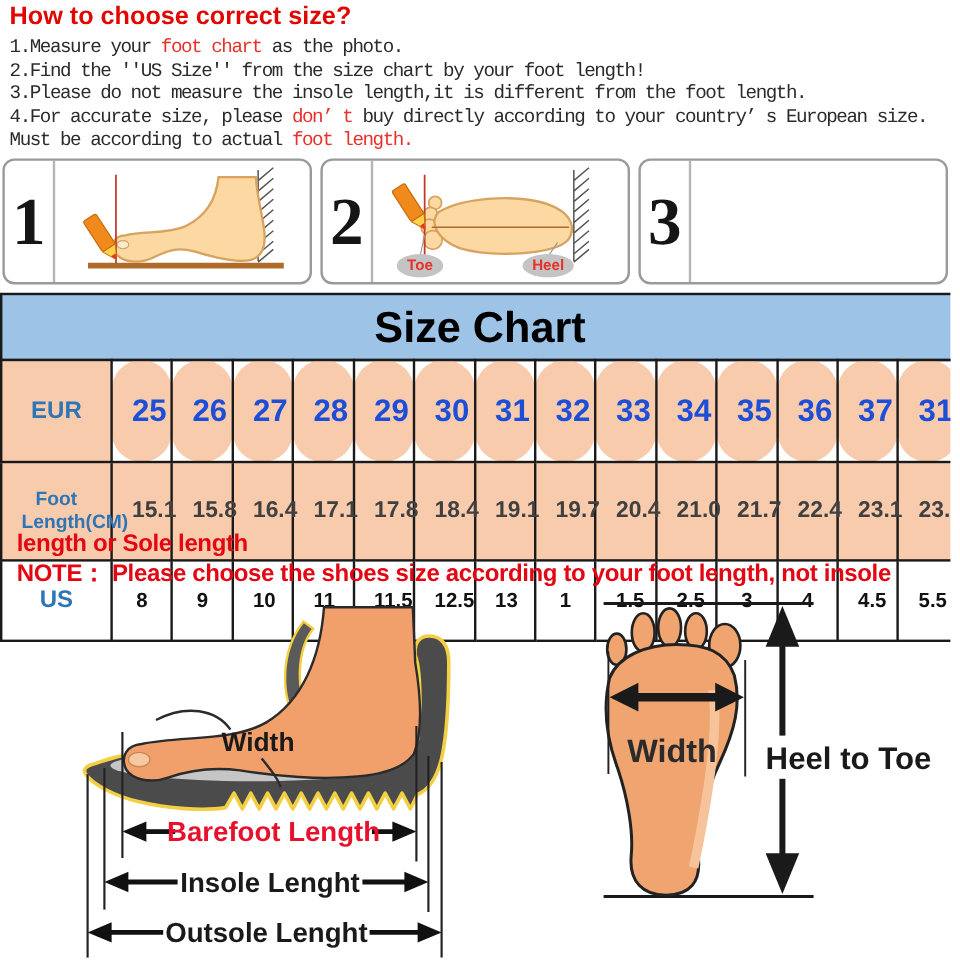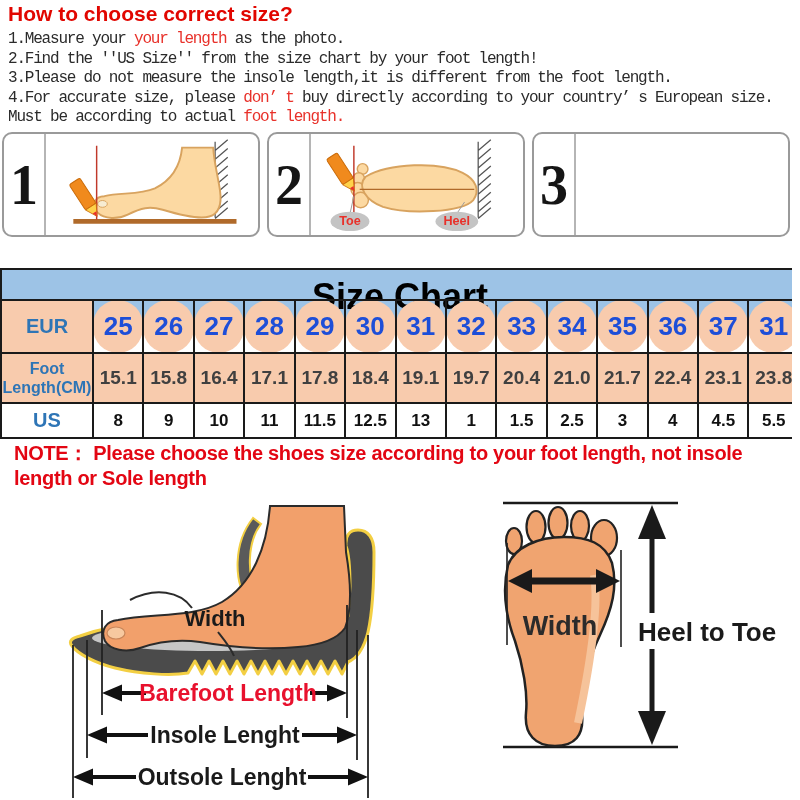--- a/index.html
+++ b/index.html
@@ -17,26 +17,26 @@
   
   .steps{position:absolute;top:132px;left:2px;right:2px;height:105px;display:flex;gap:7px;}
   .step{flex:1;border:2px solid #9a9a9a;border-radius:10px;display:flex;background:#fff;overflow:hidden;box-sizing:border-box;}
   .step-num{width:40px;border-right:2px solid #b5b5b5;display:flex;align-items:center;justify-content:center;
             font-family:"Liberation Serif",serif;font-weight:bold;font-size:56px;color:#151515;}
   .step-art{flex:1;}
   .step-art svg{display:block;width:100%;height:100%;}
 
   
   .banner{position:absolute;top:244px;left:0;width:800px;height:57px;background:#9dc3e6;
-          border:2px solid #1a1a1a;box-sizing:border-box;display:flex;align-items:center;justify-content:center;margin-top:24px;}
+          border:2px solid #1a1a1a;box-sizing:border-box;display:flex;align-items:center;justify-content:center;}
   .banner span{font-size:36px;font-weight:bold;color:#000;letter-spacing:0;}
 
   
   .size-table{position:absolute;top:299px;left:0;width:800px;border-collapse:collapse;table-layout:fixed;}
-  .size-table td{border:2px solid #1a1a1a;text-align:center;vertical-align:middle;padding:0;font-weight:bold;}
+  .size-table td{border:2px solid #1a1a1a;text-align:center;vertical-align:middle;padding:16px;font-weight:bold;}
   .col-label{width:92px;}
   .row-eur td{background:#f8cbad;height:51px;}
   .row-foot-length td{background:#f8cbad;height:48px;}
   .row-us td{background:#ffffff;height:33px;}
   .label-cell{color:#2e75b6;font-size:20px;}
   .row-foot-length .label-cell{font-size:16px;line-height:1.2;}
   .row-eur .value-cell{color:#1d4ed8;font-size:26px;border-radius:25px;}
   .row-foot-length .value-cell{color:#404040;font-size:19px;}
   .row-us .value-cell{color:#111111;font-size:17px;}
 
@@ -50,21 +50,21 @@
   svg text{font-family:"Liberation Sans",sans-serif;}
 </style>
 </head>
 <body>
 
 <div class="page">
 
   <div class="instructions">
     <div class="instr-title">How to choose correct size?</div>
     <div>
-        <div class="instr-line"><span>1.Measure your </span><span class="accent">your length</span><span> as the photo.</span></div>
+        <div class="instr-line"><span>1.Measure your </span><span class="accent">foot chart</span><span> as the photo.</span></div>
         <div class="instr-line"><span>2.Find the ''US Size'' from the size chart by your foot length!</span></div>
         <div class="instr-line"><span>3.Please do not measure the insole length,it is different from the foot length.</span></div>
         <div class="instr-line"><span>4.For accurate size, please </span><span class="accent">don’ t</span><span> buy directly according to your country’ s European size.</span></div>
         <div class="instr-line"><span>Must be according to actual </span><span class="accent">foot length.</span></div>
       </div>
   </div>
 
   <div class="steps">
 
     <div class="step">
@@ -174,22 +174,22 @@
           <td class="value-cell">2.5</td>
           <td class="value-cell">3</td>
           <td class="value-cell">4</td>
           <td class="value-cell">4.5</td>
           <td class="value-cell">5.5</td>
         </tr>
       </tbody>
   </table>
 
   <div class="note">
+    <div>length or Sole length</div>
     <div>NOTE：  Please choose the shoes size according to your foot length, not insole</div>
-    <div>length or Sole length</div>
   </div>
 
   <div class="diagram-left">
     <svg viewBox="0 0 412 310">
 
       <path d="M 70 146 C 92 138 120 133 150 135 C 200 139 250 145 300 146 C 318 145 330 138 338 126 L 340 96 C 340 78 339 64 336 56 C 335 45 340 40 348 40 C 358 40 364 48 364 62 C 364 92 363 120 358 142 C 354 158 348 168 338 172 L 332 184 L 325 171 L 318 184 L 311 171 L 304 184 L 297 171 L 290 184 L 283 171 L 276 184 L 269 171 L 262 184 L 255 171 L 248 184 L 241 171 L 234 184 L 227 171 L 220 184 L 213 171 L 206 184 L 199 171 L 192 184 L 185 171 L 178 183 C 160 186 130 184 105 178 C 85 173 68 164 62 156 C 58 151 62 148 70 146 Z" fill="#4b4b4b" stroke="#f3cf43" stroke-width="3" stroke-linejoin="round"></path>
 
       <path d="M 243 28 C 224 52 222 92 240 114 L 249 105 C 236 88 237 52 251 34 Z" fill="#5a5a5a" stroke="#f3cf43" stroke-width="2"></path>
 
       <ellipse cx="200" cy="148" rx="118" ry="13" fill="#c6c6c6"></ellipse>

